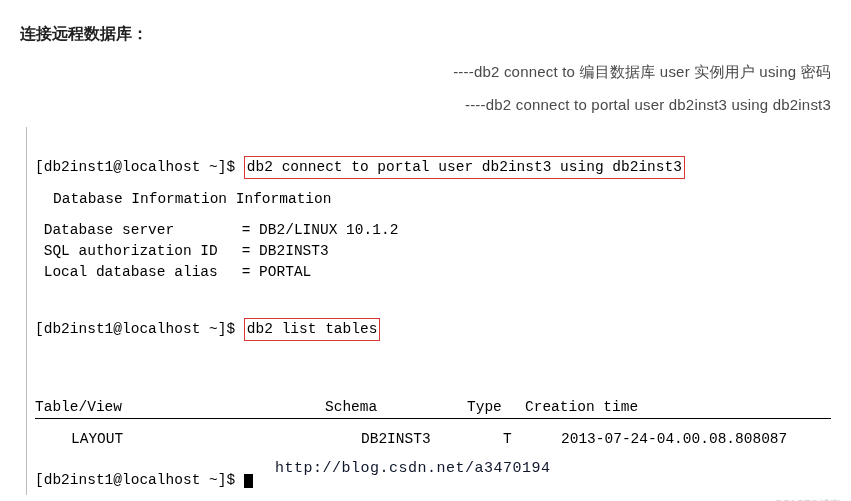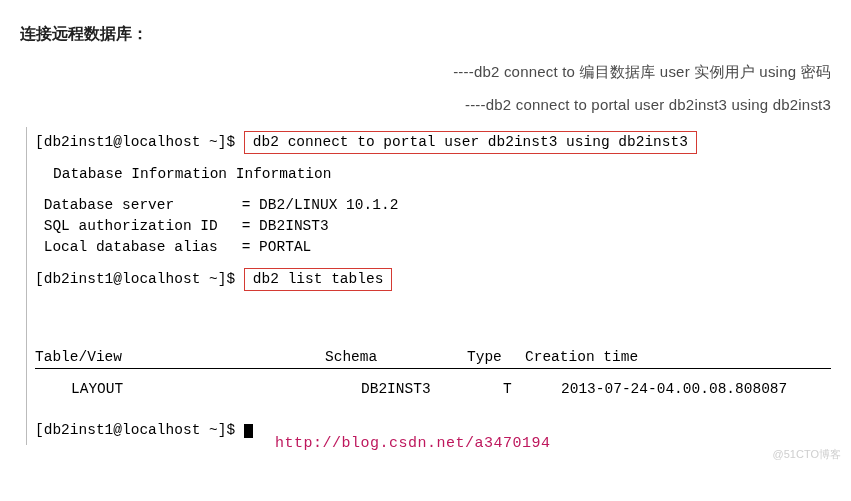--- a/index.html
+++ b/index.html
@@ -31,42 +31,43 @@
     line-height: 1.45;
     color: #000;
     border-left: 1px solid #bbb;
     margin: 12px 0 0 6px;
     padding: 4px 0 4px 8px;
     position: relative;
   }
   .term-line { white-space: pre; }
   .boxed {
     border: 1px solid #d43a33;
-    padding: 0 8px;
+    padding: 0 2px;
     display: inline-block;
+    margin-top: 25px;
   }
   .gap { height: 10px; }
   .info-block { margin-left: 18px; }
   .info-row .label { display: inline-block; width: 198px; }
   .tbl-header {
     border-bottom: 1px solid #000;
     margin-top: 4px;
     padding-bottom: 0;
   }
   .tbl-header span.col1 { display:inline-block; width:290px; }
   .tbl-header span.col2 { display:inline-block; width:142px; }
   .tbl-header span.col3 { display:inline-block; width:58px; }
   .tbl-row span.col1 { display:inline-block; width:290px;margin-left:36px; }
   .tbl-row span.col2 { display:inline-block; width:142px; }
   .tbl-row span.col3 { display:inline-block; width:58px; }
   .watermark-url {
     position: absolute;
     left: 240px;
     top: 165px;
-    color: #be185d;
+    color: #0f172a;
     font-family: "Courier New", monospace;
     font-size: 15px;
     letter-spacing: 0.5px;
     pointer-events: none;
   }
   .cursor-block {
     display: inline-block;
     width: 9px;
     height: 14px;
     background: #000;

